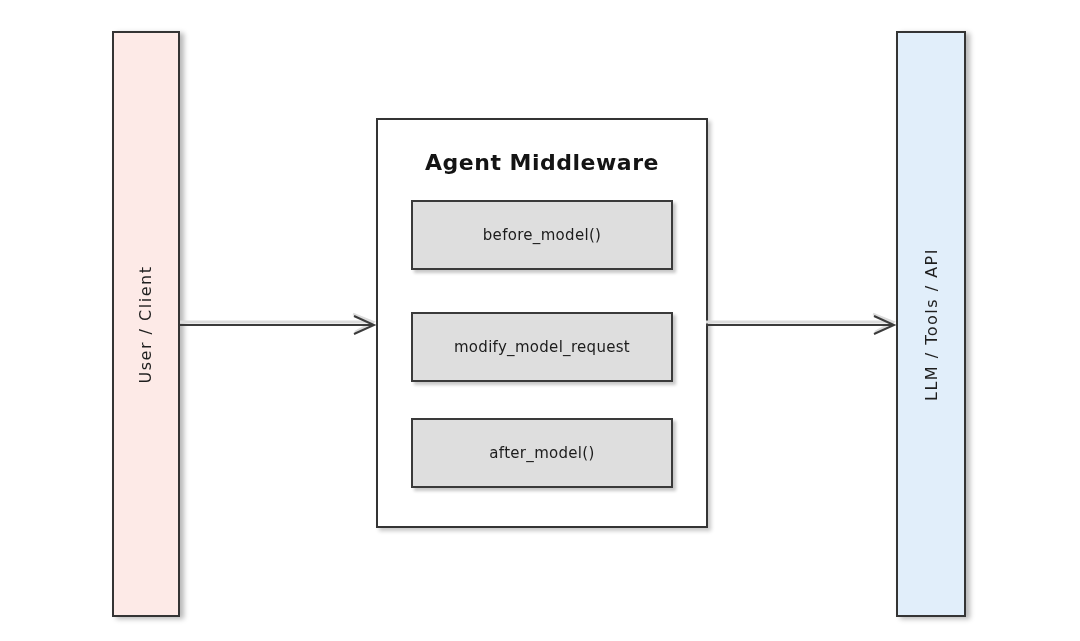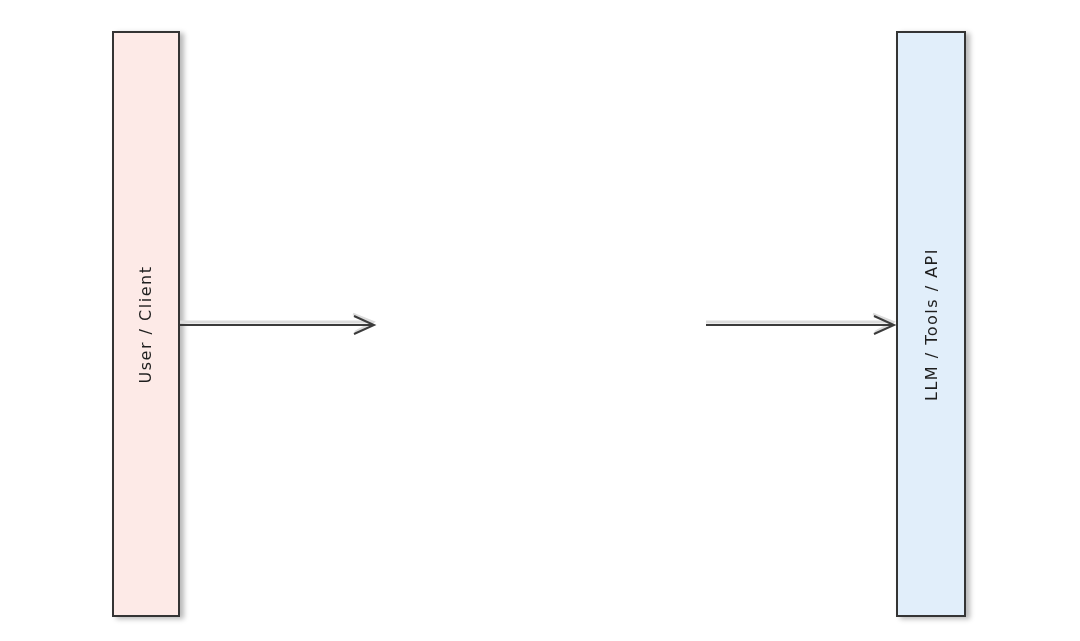--- a/index.html
+++ b/index.html
@@ -100,20 +100,35 @@
 
   <div class="arrow arrow-left">
     <svg viewBox="0 0 198 32" xmlns="http://www.w3.org/2000/svg">
       <line x1="0" y1="13" x2="190" y2="13" stroke="#dcdcdc" stroke-width="3"></line>
       <polyline points="173,5 193,13 175,23" fill="none" stroke="#dcdcdc" stroke-width="2.5"></polyline>
       <line x1="0" y1="16" x2="192" y2="16" stroke="#3b3b3b" stroke-width="2"></line>
       <polyline points="174,7 194,16 174,25" fill="none" stroke="#3b3b3b" stroke-width="2"></polyline>
     </svg>
   </div>
 
+  <div class="middleware">
+    <div class="mw-title">Agent Middleware</div>
+
+    <div class="hook hook-1">
+      <span class="hook-label">before_model()</span>
+    </div>
+
+    <div class="hook hook-2">
+      <span class="hook-label">modify_model_request</span>
+    </div>
+
+    <div class="hook hook-3">
+      <span class="hook-label">after_model()</span>
+    </div>
+  </div>
 
   <div class="arrow arrow-right">
     <svg viewBox="0 0 192 32" xmlns="http://www.w3.org/2000/svg">
       <line x1="0" y1="13" x2="184" y2="13" stroke="#dcdcdc" stroke-width="3"></line>
       <polyline points="167,5 187,13 169,23" fill="none" stroke="#dcdcdc" stroke-width="2.5"></polyline>
       <line x1="0" y1="16" x2="186" y2="16" stroke="#3b3b3b" stroke-width="2"></line>
       <polyline points="168,7 188,16 168,25" fill="none" stroke="#3b3b3b" stroke-width="2"></polyline>
     </svg>
   </div>
 

